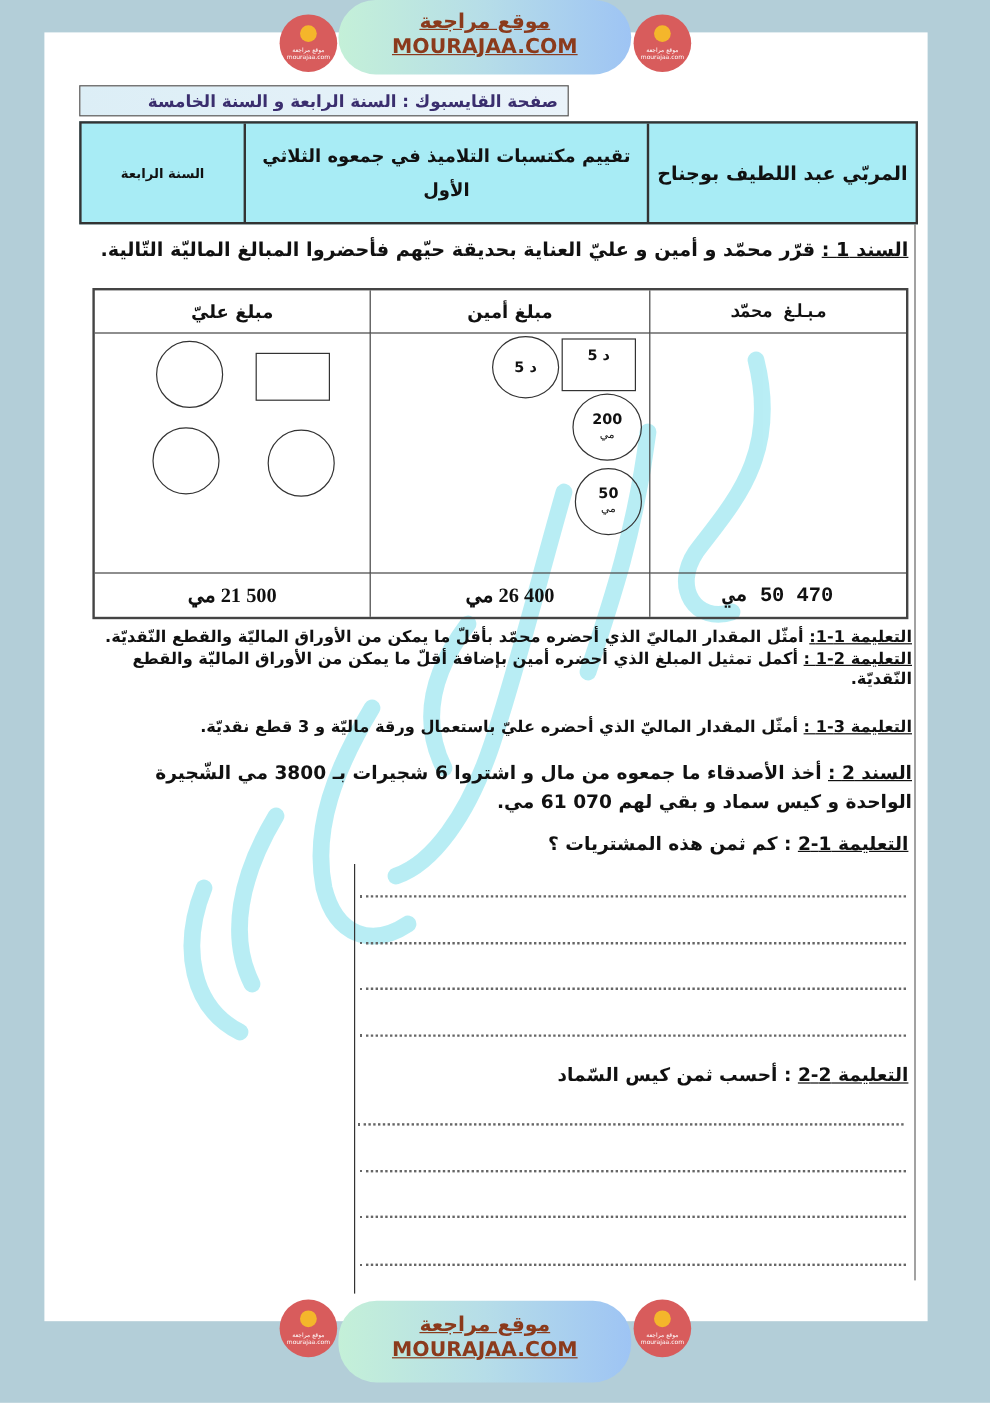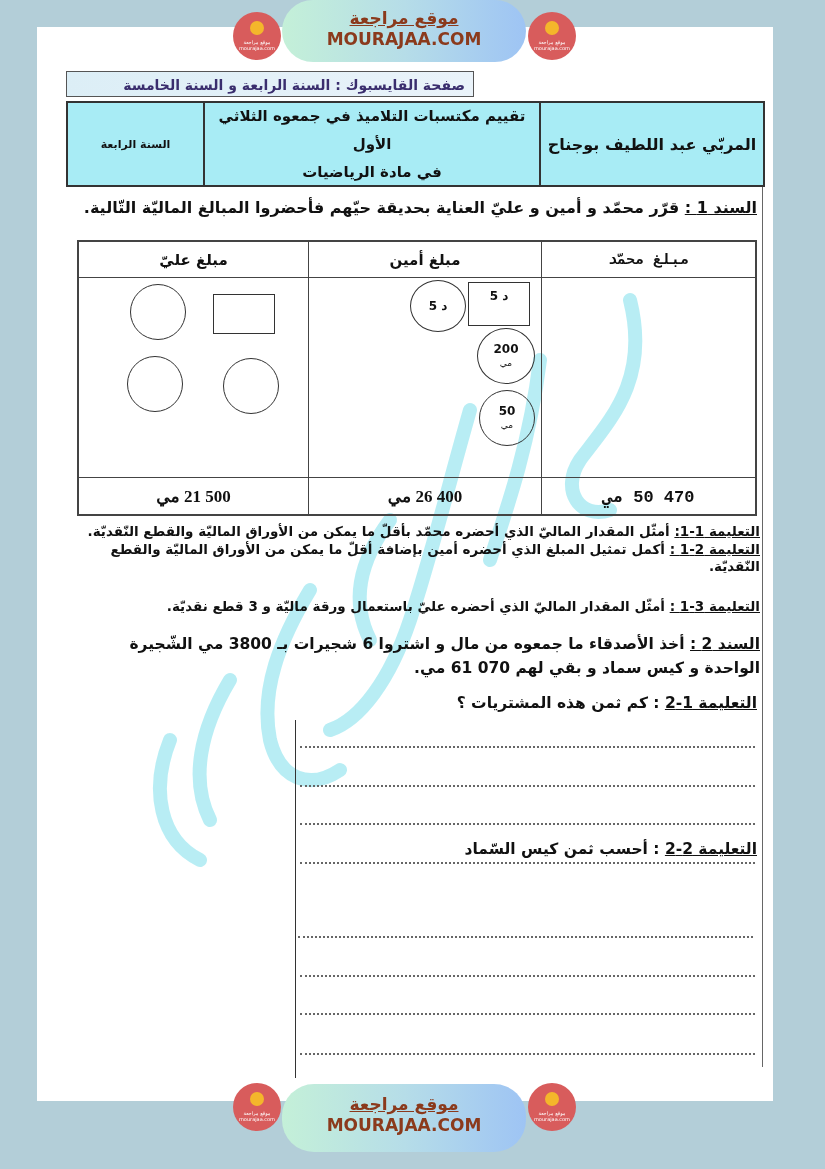--- a/index.html
+++ b/index.html
@@ -3,21 +3,21 @@
   <meta charset="utf-8">
   <style>
     html,body{margin:0;padding:0;}
     body{width:825px;height:1169px;background:#b3ced8;position:relative;overflow:hidden;font-family:"DejaVu Sans",sans-serif;color:#111;}
     .paper{position:absolute;left:37px;top:27px;width:736px;height:1074px;background:#fff;}
     
     .watermark{position:absolute;left:110px;top:260px;width:560px;height:640px;pointer-events:none;}
     
     .banner{position:absolute;left:282px;width:244px;height:62px;border-radius:32px;background:linear-gradient(90deg,#c4f0d8 0%,#b6dde8 50%,#9ec4f4 100%);text-align:center;z-index:5;}
     .banner .ar{display:block;font-size:17px;font-weight:bold;color:#8b3a1c;text-decoration:underline;margin-top:8px;line-height:20px;}
-    .banner .en{display:block;font-size:17px;font-weight:bold;color:#8b3a1c;line-height:22px;font-family:"DejaVu Sans",sans-serif;}
+    .banner .en{display:block;font-size:17px;font-weight:bold;color:#8b3a1c;text-decoration:underline;line-height:22px;font-family:"DejaVu Sans",sans-serif;}
     .badge{position:absolute;width:48px;height:48px;border-radius:50%;background:#d85c5c;z-index:5;text-align:center;}
     .badge .dot{position:absolute;left:17px;top:9px;width:14px;height:14px;border-radius:50%;background:#f4b62b;}
     .badge .tiny{position:absolute;left:0;right:0;top:27px;font-size:5px;color:#fff;line-height:6px;}
     
     .fb-strip{position:absolute;left:66px;top:71px;width:408px;height:26px;border:1.5px solid #555;background:linear-gradient(90deg,#dceef6,#eaf3fa);direction:rtl;text-align:right;font-size:14px;font-weight:bold;color:#3a2e6e;line-height:26px;padding-right:8px;box-sizing:border-box;}
     .head-table{position:absolute;left:66px;top:101px;width:699px;height:86px;border:2px solid #333;display:flex;direction:rtl;background:#a8ecf5;box-sizing:border-box;}
     .head-table .cell{border-left:2px solid #333;display:flex;align-items:center;justify-content:center;text-align:center;font-weight:bold;}
     .head-table .cell:last-child{border-left:none;}
     .c1{width:222px;font-size:16px;}
     .c2{width:334px;font-size:15px;line-height:28px;flex-direction:column;}
@@ -70,21 +70,20 @@
     <path d="M60 480 C40 530 50 580 90 600"></path>
   </g>
 </svg>
 
 <div class="fb-strip">صفحة القايسبوك : السنة الرابعة و السنة الخامسة رياضيات</div>
 
 <div class="head-table">
   <div class="cell c1">المربّي عبد اللطيف بوجناح</div>
   <div class="cell c2">
     <span>تقييم مكتسبات التلاميذ في جمعوه الثلاثي الأول</span>
-    <span>في مادة الرياضيات</span>
   </div>
   <div class="cell c3">السنة الرابعة</div>
 </div>
 
 <div class="right-rule"></div>
 
 <div class="sanad"><span class="u">السند 1 :</span><span> قرّر محمّد و أمين و عليّ العناية بحديقة حيّهم فأحضروا المبالغ الماليّة التّالية.</span></div>
 
 <div class="money">
   <div class="mc mh">مبلغ عليّ</div>
@@ -127,21 +126,21 @@
 <div class="instr2" style="top:632px;"><span class="u">السند 2 :</span><span> أخذ الأصدقاء ما جمعوه من مال و اشتروا 6 شجيرات بـ 3800 مي الشّجيرة الواحدة و كيس سماد و بقي لهم 070 61 مي.</span></div>
 
 <div class="answer-rule" style="top:720px;height:358px;"></div>
 
 <div class="q" style="top:694px;"><span class="u">التعليمة 1-2</span><span> : كم ثمن هذه المشتريات ؟</span></div>
 <div class="dots" style="top:746px;"></div>
 <div class="dots" style="top:785px;"></div>
 <div class="dots" style="top:823px;"></div>
 <div class="dots" style="top:862px;"></div>
 
-<div class="q" style="top:840px;"><span class="u">التعليمة 2-2</span><span> : أحسب ثمن كيس السّماد</span></div>
+<div class="q" style="top:887px;"><span class="u">التعليمة 2-2</span><span> : أحسب ثمن كيس السّماد</span></div>
 <div class="dots" style="top:936px;left:298px;"></div>
 <div class="dots" style="top:975px;"></div>
 <div class="dots" style="top:1013px;"></div>
 <div class="dots" style="top:1053px;"></div>
 
 <div class="badge" style="left:233px;top:1083px;">
     <span class="dot"></span>
     <span class="tiny">موقع مراجعة mourajaa.com</span>
   </div>
 <div class="banner" style="top:1084px;height:68px;">

